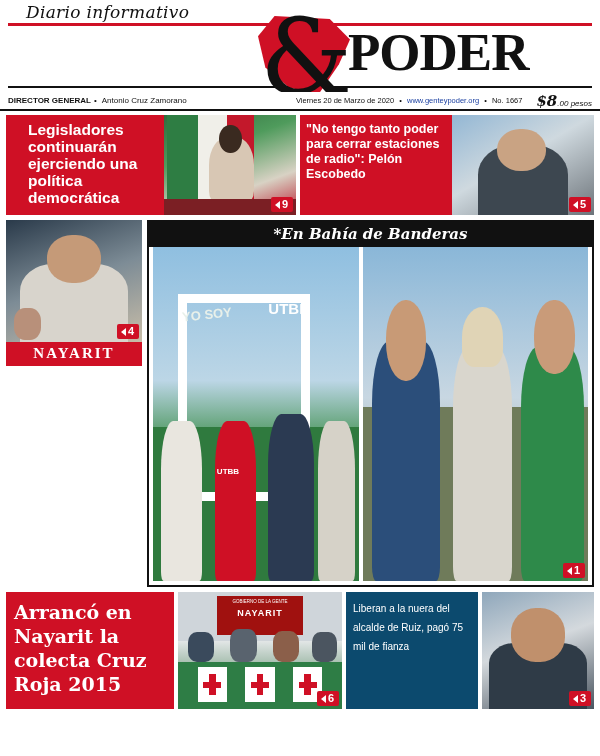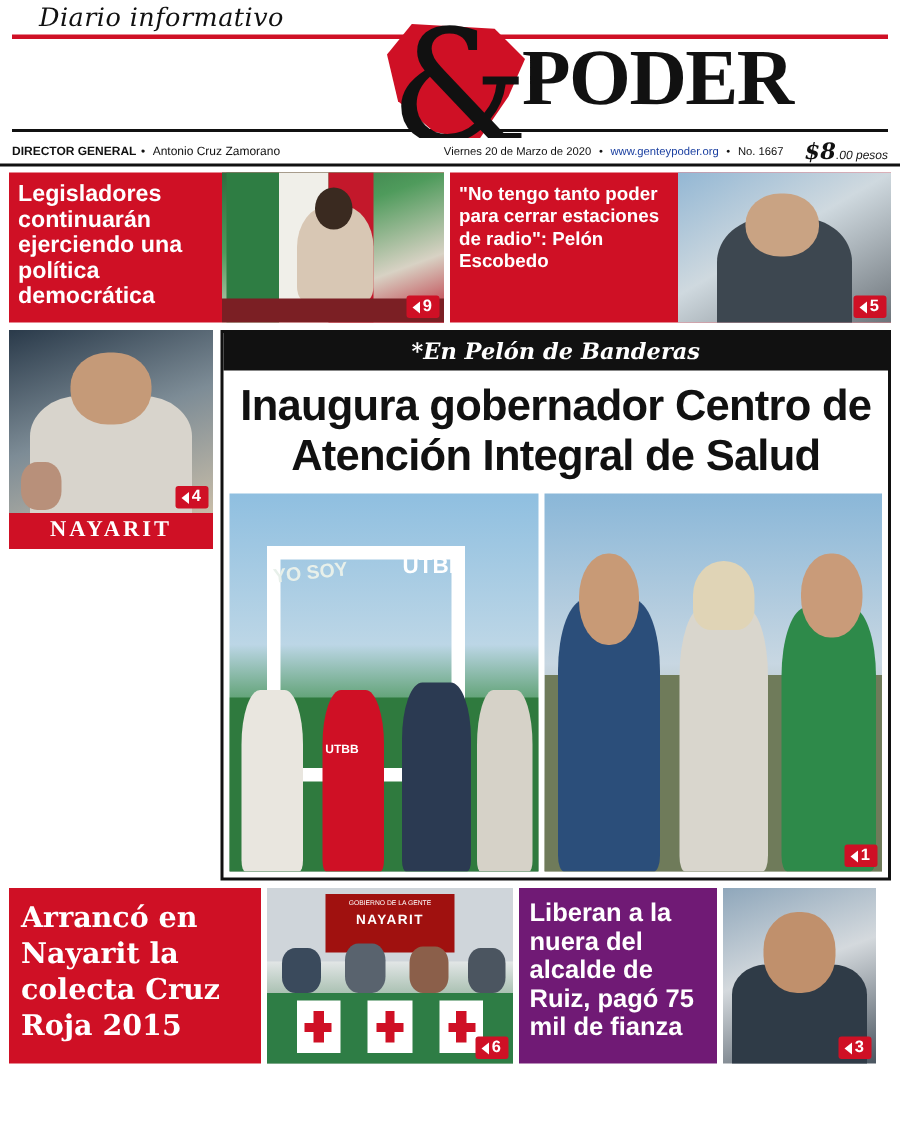--- a/index.html
+++ b/index.html
@@ -104,20 +104,21 @@
   }
 
   
   .row1 { display: flex; gap: 4px; padding: 4px 6px 0 6px; height: 104px; }
   .r1-left { width: 290px; display: flex; background: #cf1025; }
   .r1-left .txt {
     width: 142px; color: #fff; font-weight: bold;
     font-size: 15.5px; line-height: 17px;
     padding: 6px 4px 4px 6px;
     font-family: "Liberation Sans", sans-serif;
+    margin-left: 16px;
   }
   .r1-left .img { flex: 1; position: relative; }
   .r1-right { flex: 1; display: flex; background: #cf1025; }
   .r1-right .txt {
     width: 152px; color: #fff; font-weight: bold;
     font-size: 12.5px; line-height: 15px;
     padding: 7px 3px 4px 6px;
   }
   .r1-right .img { flex: 1; position: relative; }
 
@@ -159,27 +160,27 @@
     text-align: center;
     padding: 8px 6px 8px 6px;
     letter-spacing: -.5px;
   }
   .main-photos { flex: 1; display: flex; gap: 4px; padding: 0 4px 4px 4px; }
   .main-photos .p { position: relative; }
   .mp-left { width: 206px; }
   .mp-right { flex: 1; }
 
   
-  .row3 { display: flex; gap: 4px; padding: 5px 16px 6px 6px; height: 128px; }
+  .row3 { display: flex; gap: 4px; padding: 5px 6px 6px 6px; height: 128px; }
   .r3-a { width: 168px; background: #cf1025; color: #fff;
           font-family: "DejaVu Serif", serif; font-weight: bold;
           font-size: 19px; line-height: 24px; padding: 8px 6px 0 8px; }
   .r3-b { width: 164px; position: relative; }
-  .r3-c { width: 132px; background: #701a75; color: #fff;
-          font-weight: bold; font-size: 17px; line-height: 19px;
+  .r3-c { width: 132px; background: #0c4a6e; color: #fff;
+          font-weight: normal; font-size: 10px; line-height: 19px;
           padding: 7px 4px 0 7px; }
   .r3-d { flex: 1; position: relative; }
   .img-legis { background: linear-gradient(160deg,#2e6b3e 0%,#4f9b5c 35%,#d8d2c4 70%,#bb2132 100%); }
   .img-escobedo { background: linear-gradient(150deg,#93b7d4 0%,#cfd9df 45%,#6d747a 100%); }
   .img-carrillo { background: linear-gradient(160deg,#2a3a4a 0%,#7d8c96 50%,#c8bda8 100%); }
   .img-utbb { background: linear-gradient(180deg,#8fbfe0 0%,#bcd6e6 40%,#3f8f4c 60%,#2c6c38 100%); }
   .img-gob { background: linear-gradient(180deg,#8ab7d8 0%,#c8d7e2 45%,#6e7b58 100%); }
   .img-cruzroja { background: linear-gradient(180deg,#cdd4da 0%,#e8eaec 40%,#2f6f3f 100%); }
   .img-nuera { background: linear-gradient(160deg,#8fa7bb 0%,#d4d9dd 45%,#4a5560 100%); }
 
@@ -266,22 +267,21 @@
         <div style="position:absolute;left:6%;bottom:2%;width:20%;height:26%;background:#b8907a;border-radius:40%;"></div>
         <div class="page-tag">
           <span class="tri"></span>
           <span>4</span>
         </div>
       </div>
       <div class="nayarit-bar">NAYARIT</div>
     </div>
 
     <div class="col-right">
-      <div class="kicker">*En Pelón de Banderas</div>
-      <div class="main-head">Inaugura gobernador Centro de Atención Integral de Salud</div>
+      <div class="kicker">*En Bahía de Banderas</div>
       <div class="main-photos">
 
         <div class="p ph mp-left img-utbb">
           <div style="position:absolute;left:0;bottom:0;width:100%;height:46%;background:#2f7a3e;"></div>
           <div class="frame-white" style="left:12%;top:14%;width:64%;height:62%;border:9px solid #fff;"></div>
           <div style="position:absolute;left:14%;top:18%;color:#e8f0ea;font-weight:bold;font-size:13px;transform:rotate(-6deg);">YO  SOY</div>
           <div style="position:absolute;left:56%;top:16%;color:#fff;font-weight:bold;font-size:15px;">UTBB</div>
           <div class="fig" style="left:4%;top:52%;width:20%;height:48%;background:#e9e6df;border-radius:30% 30% 6% 6%;"></div>
           <div class="fig" style="left:30%;top:52%;width:20%;height:48%;background:#cf1025;border-radius:30% 30% 6% 6%;"></div>
           <div class="fig" style="left:56%;top:50%;width:22%;height:50%;background:#2b3a52;border-radius:30% 30% 6% 6%;"></div>

